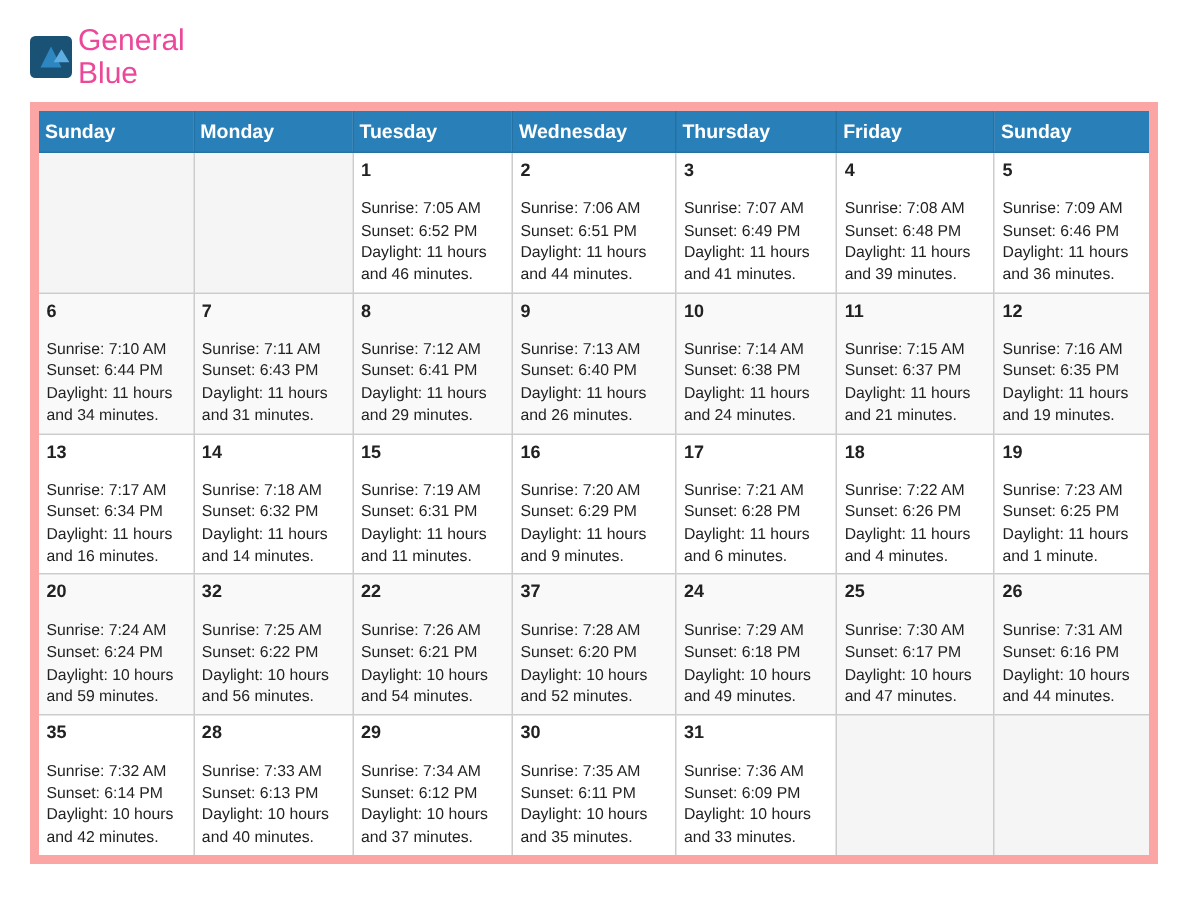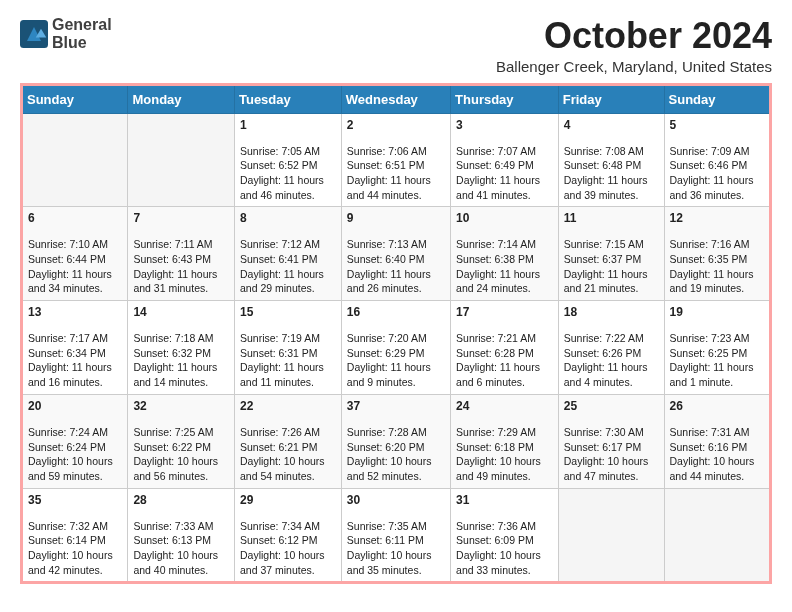--- a/index.html
+++ b/index.html
@@ -17,23 +17,23 @@
       display: flex;
       align-items: flex-start;
       justify-content: space-between;
       margin-bottom: 8px;
     }
     .logo {
       display: flex;
       align-items: center;
     }
     .logo-text {
-      font-size: 16px;
-      font-weight: bold;
-      color: #404040;
+      font-size: 20px;
+      font-weight: normal;
+      color: #ec4899;
       line-height: 1.1;
     }
     .logo-icon {
       width: 28px;
       height: 28px;
       margin-right: 4px;
     }
     .title-block {
       text-align: right;
     }
@@ -44,21 +44,21 @@
       line-height: 1.1;
     }
     .location {
       font-size: 15px;
       color: #333;
       margin-top: 2px;
     }
     .calendar {
       width: 100%;
       border-collapse: collapse;
-      border: 3px solid #fca5a5;
+      border: 6px solid #fca5a5;
     }
     .calendar th {
       background: #2980b9;
       color: #fff;
       font-size: 13px;
       font-weight: bold;
       padding: 6px 4px;
       text-align: left;
       border: 1px solid #2471a3;
     }
@@ -103,24 +103,20 @@
       <svg class="logo-icon" viewBox="0 0 32 32">
         <rect x="0" y="0" width="32" height="32" rx="4" fill="#1a5276"></rect>
         <polygon points="8,24 16,8 24,24" fill="#2e86c1"></polygon>
         <polygon points="18,20 24,10 30,20" fill="#5dade2"></polygon>
       </svg>
       <div class="logo-text">
         <div>General</div>
         <div>Blue</div>
       </div>
     </div>
-    <div class="title-block">
-      <div class="month-title">October 2024</div>
-      <div class="location">Ballenger Creek, Maryland, United States</div>
-    </div>
   </div>
 
   <table class="calendar">
     <thead>
       <tr>
       <th>Sunday</th>
           <th>Monday</th>
           <th>Tuesday</th>
           <th>Wednesday</th>
           <th>Thursday</th>

